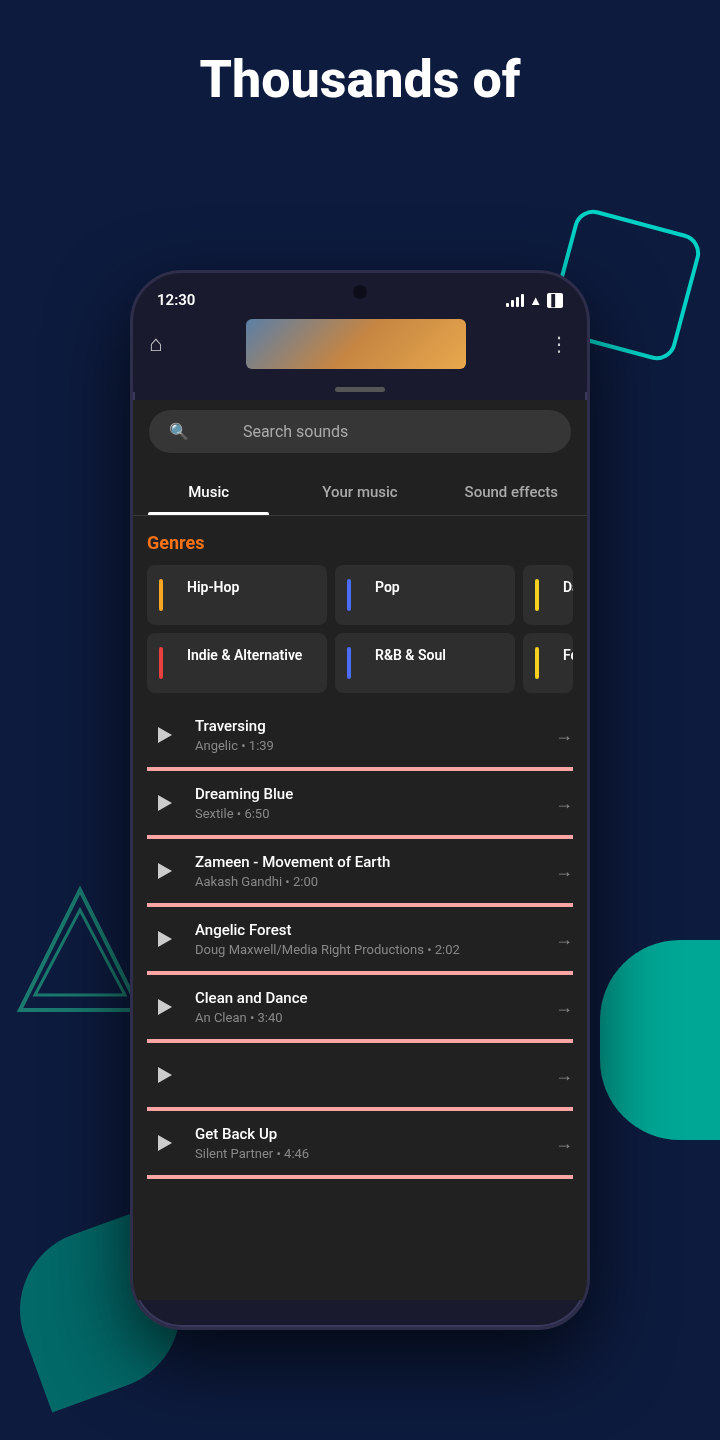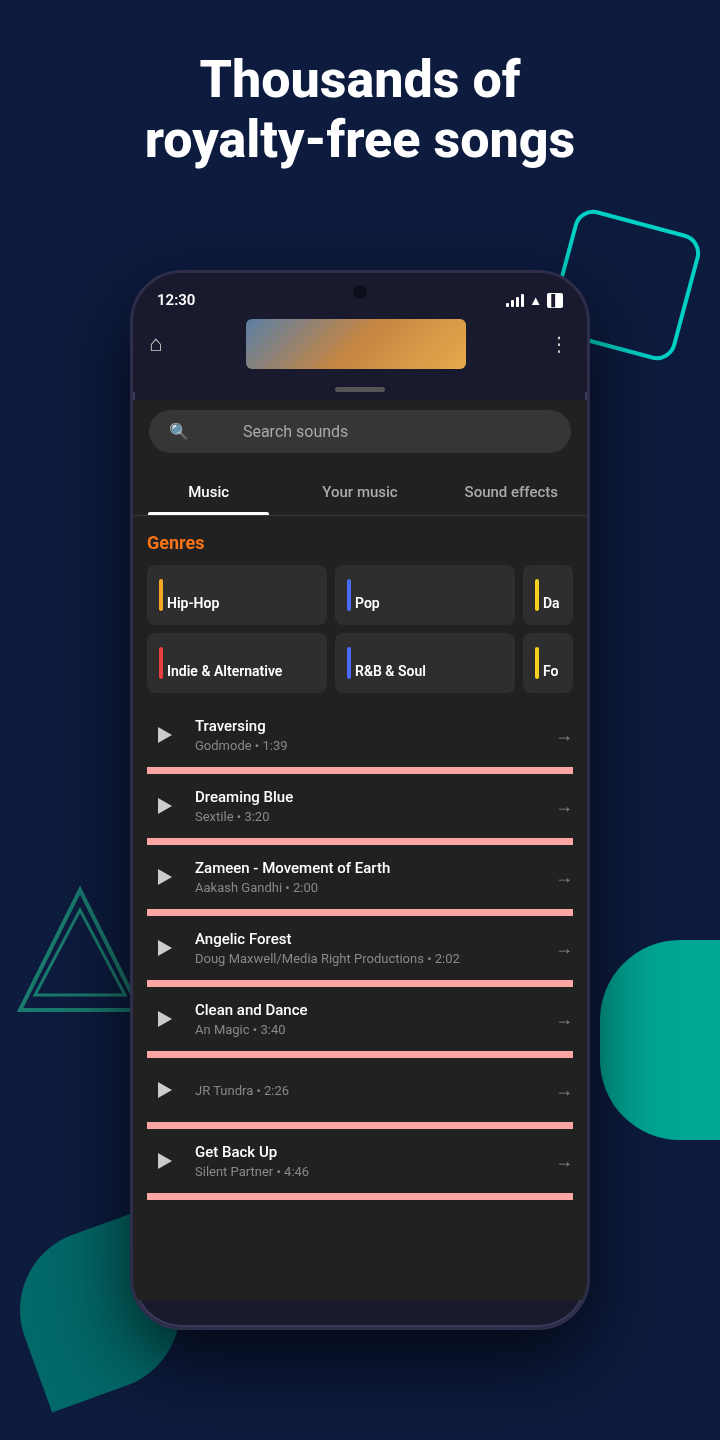--- a/index.html
+++ b/index.html
@@ -256,22 +256,22 @@
       grid-template-columns: 1fr 1fr auto;
       gap: 8px;
       overflow: hidden;
     }
 
     .genre-card {
       background: #2e2e2e;
       border-radius: 8px;
       padding: 14px 12px;
       display: flex;
-      align-items: flex-end;
-      gap: 4px;
+      align-items: flex-start;
+      gap: 24px;
       cursor: pointer;
     }
 
     .genre-accent {
       width: 4px;
       height: 32px;
       border-radius: 2px;
       flex-shrink: 0;
     }
 
@@ -289,21 +289,21 @@
     
     .track-list {
       background: #212121;
       padding: 0 14px;
     }
 
     .track-item {
       display: flex;
       align-items: center;
       padding: 14px 0;
-      border-bottom: 7px solid #fca5a5;
+      border-bottom: 4px solid #fca5a5;
       gap: 12px;
       cursor: pointer;
     }
 
     .track-play {
       width: 36px;
       height: 36px;
       display: flex;
       align-items: center;
       justify-content: center;
@@ -348,21 +348,20 @@
   <svg class="deco-triangle" width="140" height="140" viewBox="0 0 140 140">
     <polygon points="70,10 130,130 10,130" fill="none" stroke="#1a7a6e" stroke-width="4"></polygon>
     <polygon points="70,30 115,115 25,115" fill="none" stroke="#1a7a6e" stroke-width="3"></polygon>
   </svg>
   <div class="deco-wave"></div>
   <div class="deco-leaf-bottom"></div>
 </div>
 
 <div class="headline">
   <span>Thousands of</span><br>
-  <span>royalty-free songs</span>
 </div>
 
 <div class="phone-wrap">
   <div class="phone-outer">
 
     <div class="camera-notch"></div>
 
     <div class="status-bar">
       <span class="status-time">12:30</span>
       <div class="status-icons">
@@ -442,34 +441,34 @@
 
       <div class="track-list">
 
         <div class="track-item">
           <div class="track-play">
             <div class="play-triangle"></div>
           </div>
           <div class="track-info">
             <div class="track-name">Traversing</div>
             <div class="track-meta">
-              <span>Godmode</span> • <span>1:39</span>
+              <span>Angelic</span> • <span>1:39</span>
             </div>
           </div>
           <span class="track-arrow">→</span>
         </div>
 
         <div class="track-item">
           <div class="track-play">
             <div class="play-triangle"></div>
           </div>
           <div class="track-info">
             <div class="track-name">Dreaming Blue</div>
             <div class="track-meta">
-              <span>Sextile</span> • <span>3:20</span>
+              <span>Sextile</span> • <span>6:50</span>
             </div>
           </div>
           <span class="track-arrow">→</span>
         </div>
 
         <div class="track-item">
           <div class="track-play">
             <div class="play-triangle"></div>
           </div>
           <div class="track-info">
@@ -494,34 +493,31 @@
           <span class="track-arrow">→</span>
         </div>
 
         <div class="track-item">
           <div class="track-play">
             <div class="play-triangle"></div>
           </div>
           <div class="track-info">
             <div class="track-name">Clean and Dance</div>
             <div class="track-meta">
-              <span>An Magic</span> • <span>3:40</span>
+              <span>An Clean</span> • <span>3:40</span>
             </div>
           </div>
           <span class="track-arrow">→</span>
         </div>
 
         <div class="track-item">
           <div class="track-play">
             <div class="play-triangle"></div>
           </div>
           <div class="track-info">
-            <div class="track-meta">
-              <span>JR Tundra</span> • <span>2:26</span>
-            </div>
           </div>
           <span class="track-arrow">→</span>
         </div>
 
         <div class="track-item">
           <div class="track-play">
             <div class="play-triangle"></div>
           </div>
           <div class="track-info">
             <div class="track-name">Get Back Up</div>

